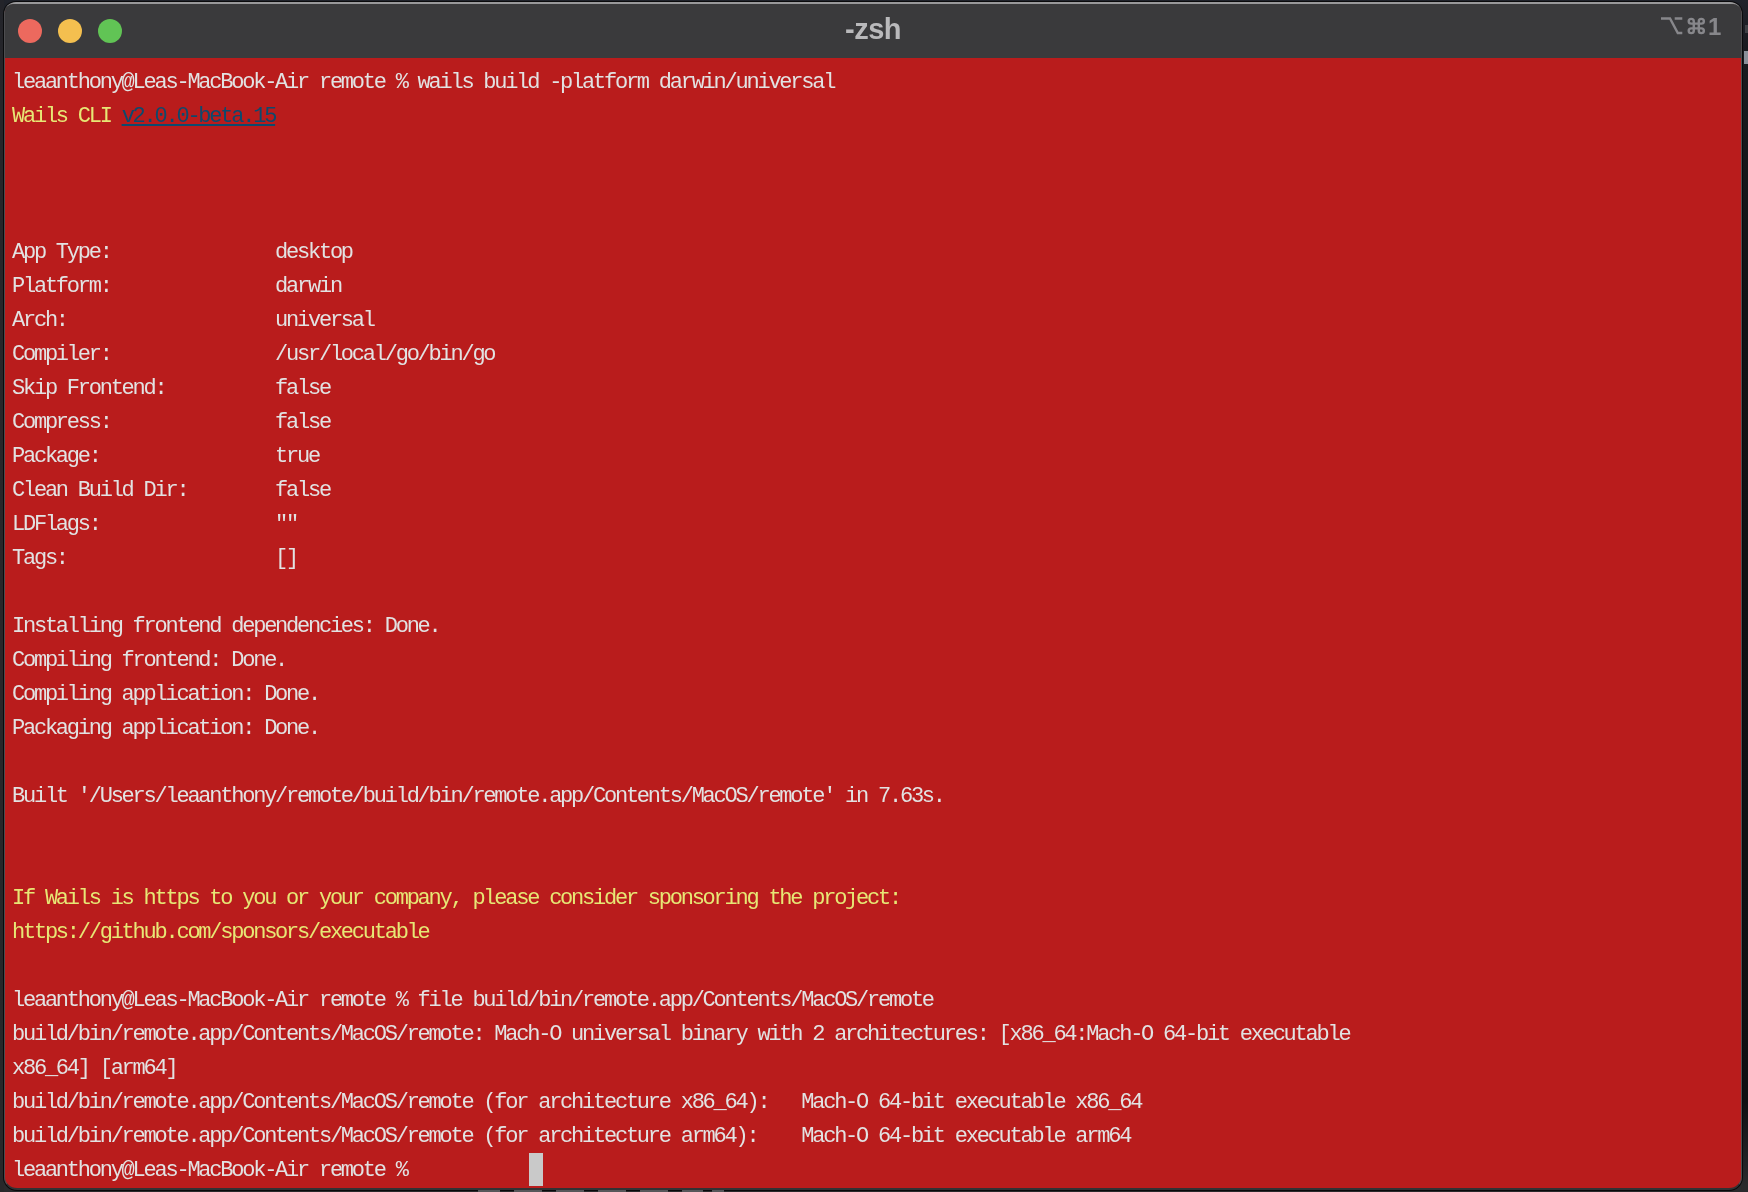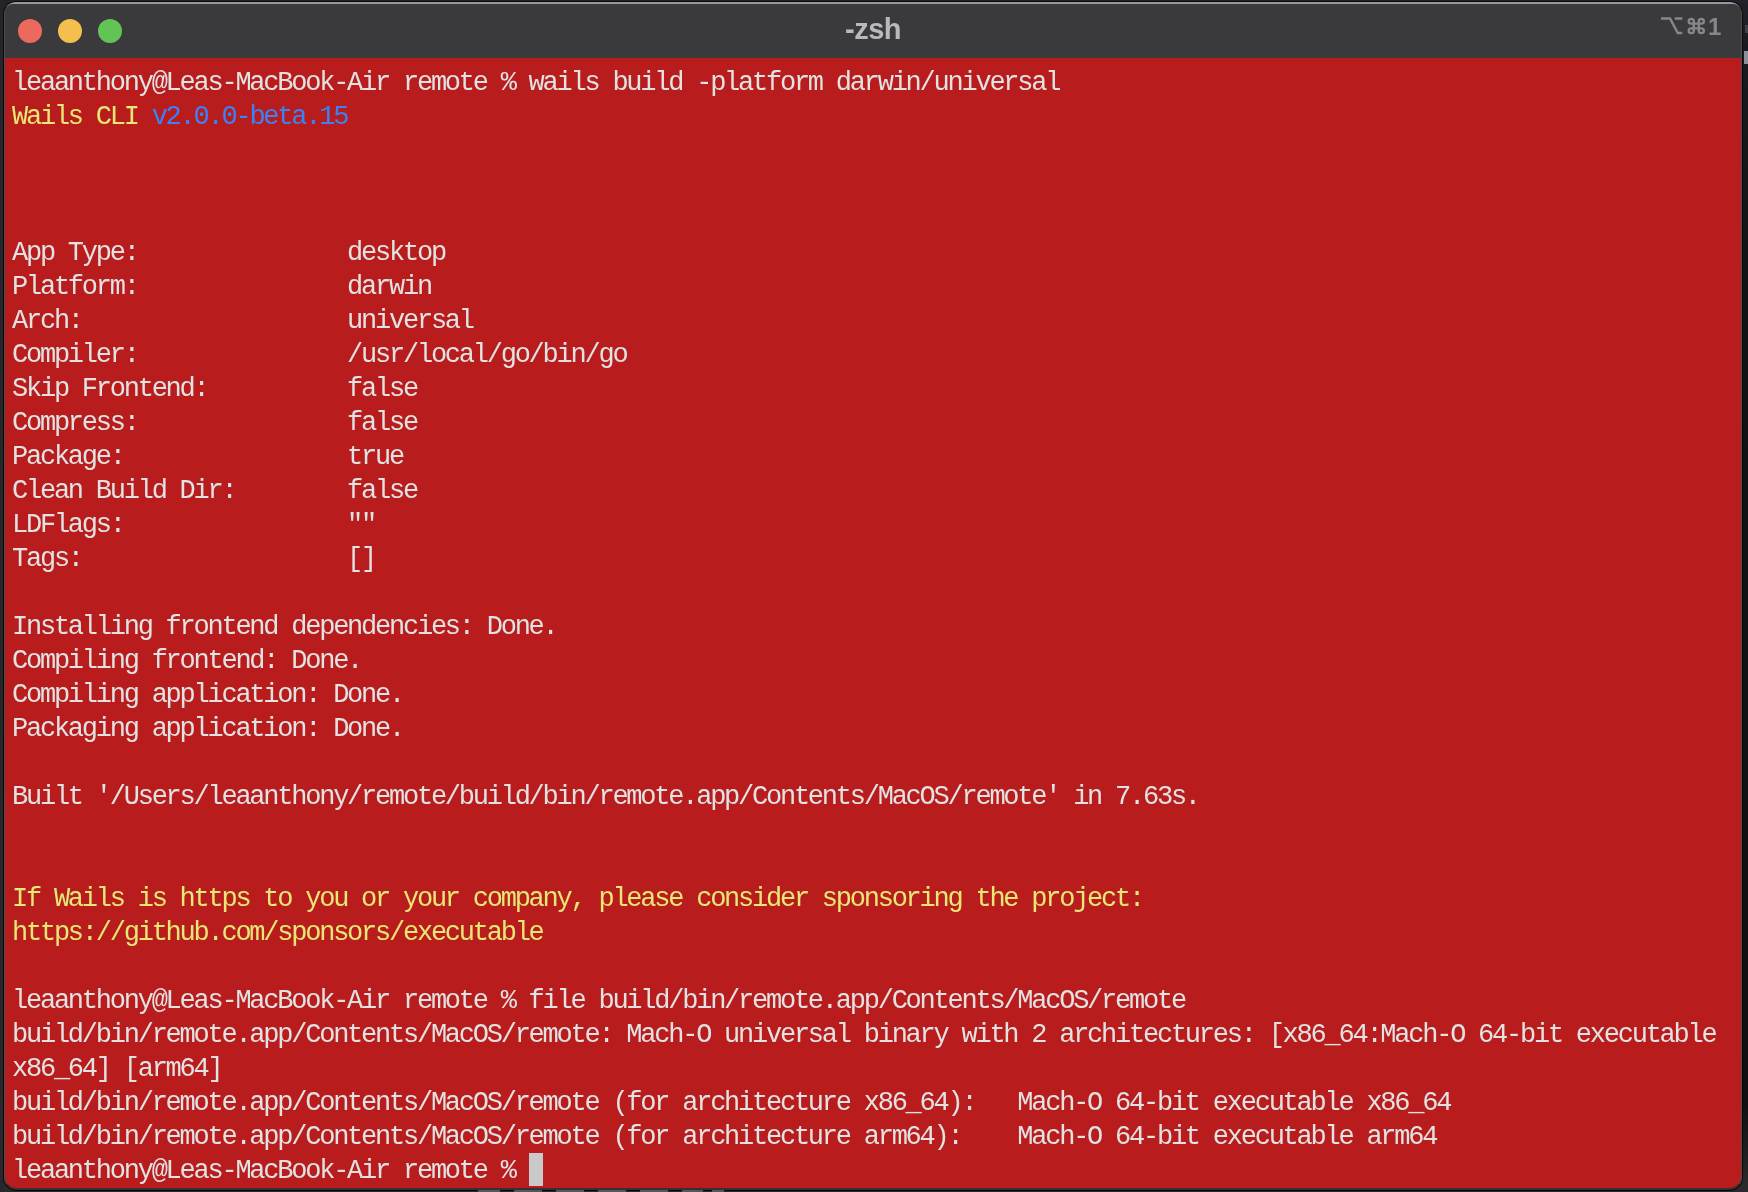--- a/index.html
+++ b/index.html
@@ -18,24 +18,24 @@
   border-radius:8px 8px 0 0;}
 .tl{position:absolute;width:24px;height:24px;border-radius:50%;top:14.5px;}
 #tl-r{left:13px;background:#ec695e;}
 #tl-y{left:53px;background:#f4bf4f;}
 #tl-g{left:93px;background:#61c455;}
 #ttl{position:absolute;left:0;top:0;width:100%;height:56px;line-height:51px;
   text-align:center;font-weight:bold;font-size:29px;color:#b9b9bb;
   letter-spacing:-0.5px;}
 #keys{position:absolute;left:1655px;top:13px;}
 #term{position:absolute;left:12px;top:66px;transform:translateZ(0);margin:0;
-  font-family:"Liberation Mono", monospace;font-size:27px;line-height:34px;
+  font-family:"Liberation Mono", monospace;font-size:22px;line-height:34px;
   letter-spacing:-2.24px;color:#e2e2e2;}
 .y{color:#e7e775;text-align:center;}
-.r{color:#3b82f6;}
+.r{color:#0c4a6e;text-decoration:underline;}
 #cursor{position:absolute;left:529px;top:1152.5px;width:14px;height:33.5px;background:#c9c9c9;}
 .frag{position:absolute;background:#57575a;height:2px;top:1190px;}
 
 .rfrag{position:absolute;}
 </style>
 </head>
 <body>
 <div id="lstrip"></div>
 <div id="win">
   <div id="tbarbg"></div>

